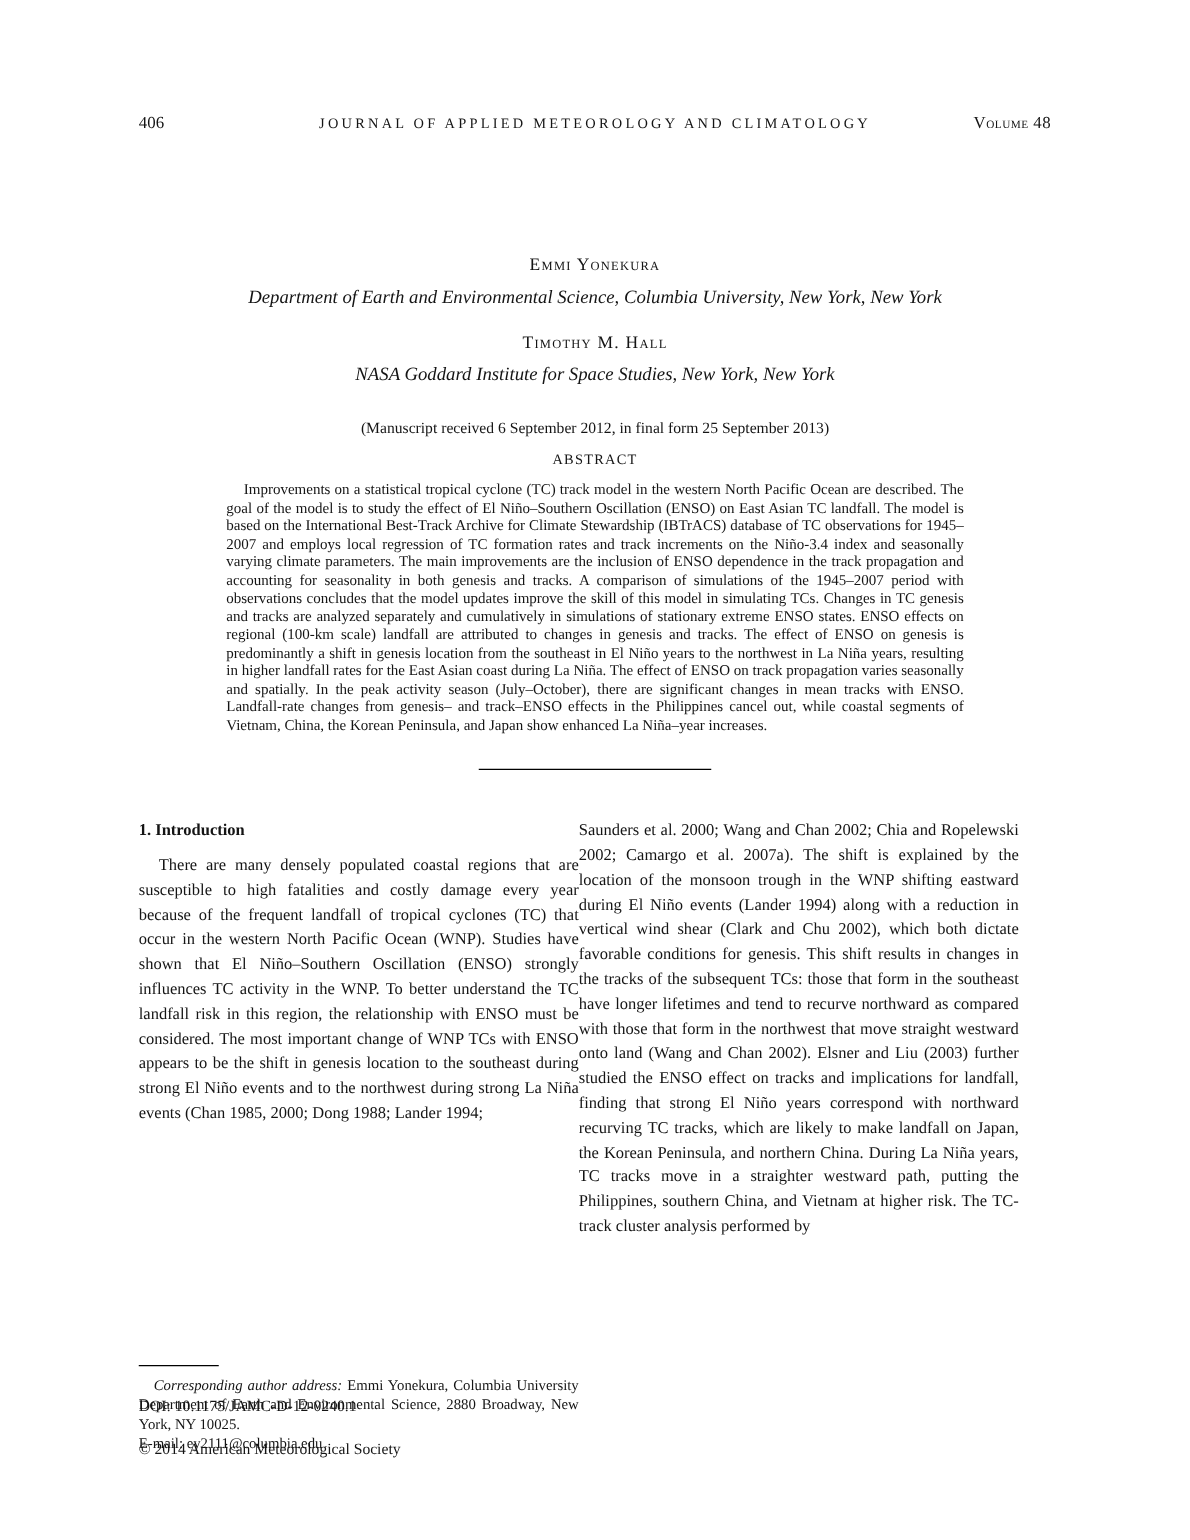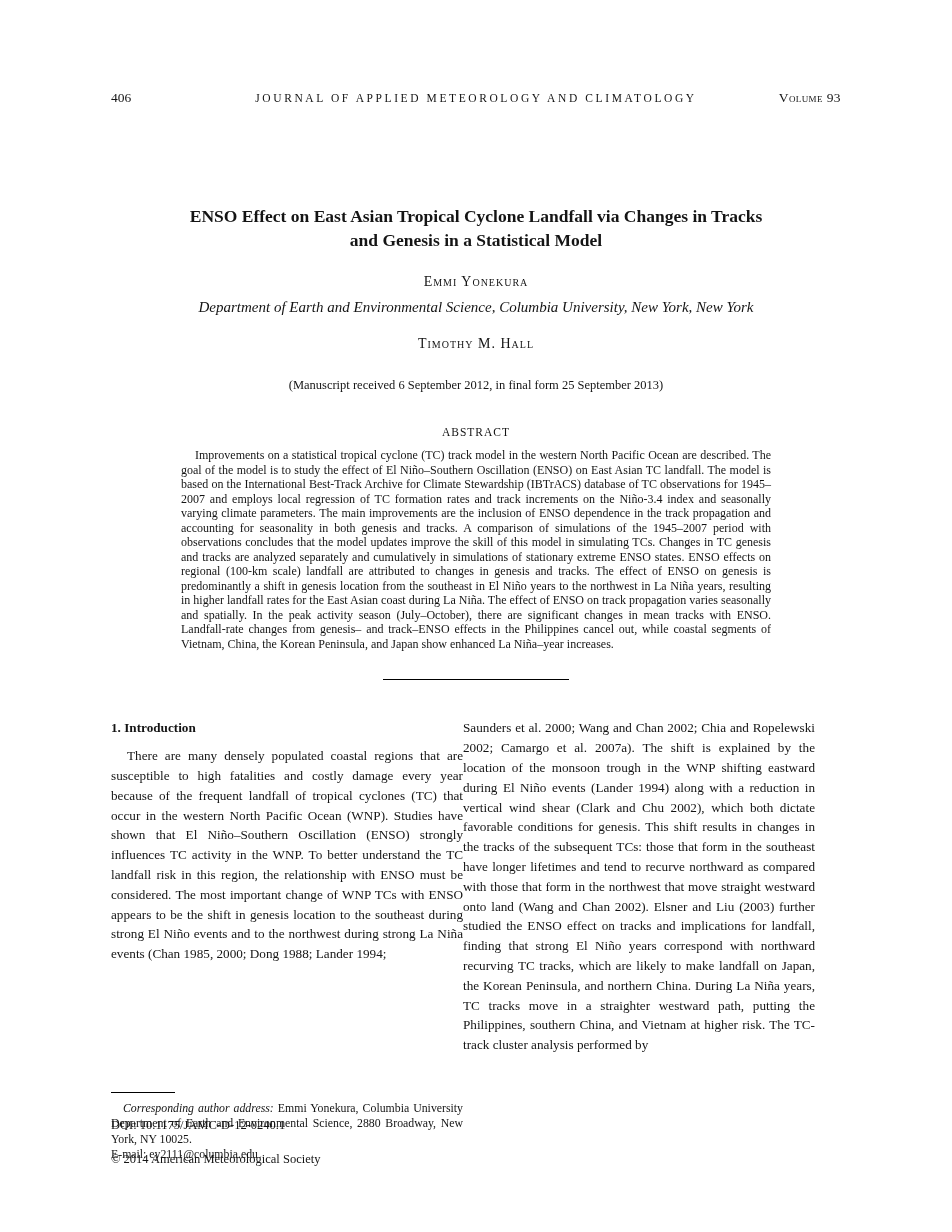--- a/index.html
+++ b/index.html
@@ -57,21 +57,21 @@
   .author-2 { margin-top: 20px; }
   .affiliation {
     margin-top: 9px;
     font-style: italic;
     font-size: 15px;
   }
   .manuscript-note { margin-top: 26px; font-size: 12.5px; }
   
   .abstract-heading {
     text-align: center;
-    margin-top: 33px;
+    margin-top: 12px;
     font-size: 11.5px;
     letter-spacing: 1px;
   }
   .abstract-text {
     width: 590px;
     margin: 10px auto 0;
     font-size: 12px;
     line-height: 1.21;
     text-align: justify;
     text-indent: 14px;
@@ -135,31 +135,28 @@
 </style>
 </head>
 <body>
 
 <div class="page">
   <div class="content">
 
     <div class="header">
       <span class="page-number">406</span>
       <span class="journal-title">JOURNAL OF APPLIED METEOROLOGY AND CLIMATOLOGY</span>
-      <span class="volume">Volume 93</span>
+      <span class="volume">Volume 48</span>
     </div>
 
     <div class="title-block">
-      <div class="article-title">
-        <div>ENSO Effect on East Asian Tropical Cyclone Landfall via Changes in Tracks</div>
-        <div>and Genesis in a Statistical Model</div>
-      </div>
       <div class="author">Emmi Yonekura</div>
       <div class="affiliation">Department of Earth and Environmental Science, Columbia University, New York, New York</div>
       <div class="author author-2">Timothy M. Hall</div>
+      <div class="affiliation">NASA Goddard Institute for Space Studies, New York, New York</div>
       <div class="manuscript-note">(Manuscript received 6 September 2012, in final form 25 September 2013)</div>
     </div>
 
     <div class="abstract-heading">ABSTRACT</div>
     <div class="abstract-text">Improvements on a statistical tropical cyclone (TC) track model in the western North Pacific Ocean are described. The goal of the model is to study the effect of El Niño–Southern Oscillation (ENSO) on East Asian TC landfall. The model is based on the International Best-Track Archive for Climate Stewardship (IBTrACS) database of TC observations for 1945–2007 and employs local regression of TC formation rates and track increments on the Niño-3.4 index and seasonally varying climate parameters. The main improvements are the inclusion of ENSO dependence in the track propagation and accounting for seasonality in both genesis and tracks. A comparison of simulations of the 1945–2007 period with observations concludes that the model updates improve the skill of this model in simulating TCs. Changes in TC genesis and tracks are analyzed separately and cumulatively in simulations of stationary extreme ENSO states. ENSO effects on regional (100-km scale) landfall are attributed to changes in genesis and tracks. The effect of ENSO on genesis is predominantly a shift in genesis location from the southeast in El Niño years to the northwest in La Niña years, resulting in higher landfall rates for the East Asian coast during La Niña. The effect of ENSO on track propagation varies seasonally and spatially. In the peak activity season (July–October), there are significant changes in mean tracks with ENSO. Landfall-rate changes from genesis– and track–ENSO effects in the Philippines cancel out, while coastal segments of Vietnam, China, the Korean Peninsula, and Japan show enhanced La Niña–year increases.</div>
 
     <div class="separator-rule"></div>
 
     <div class="columns">
       <div class="column">

